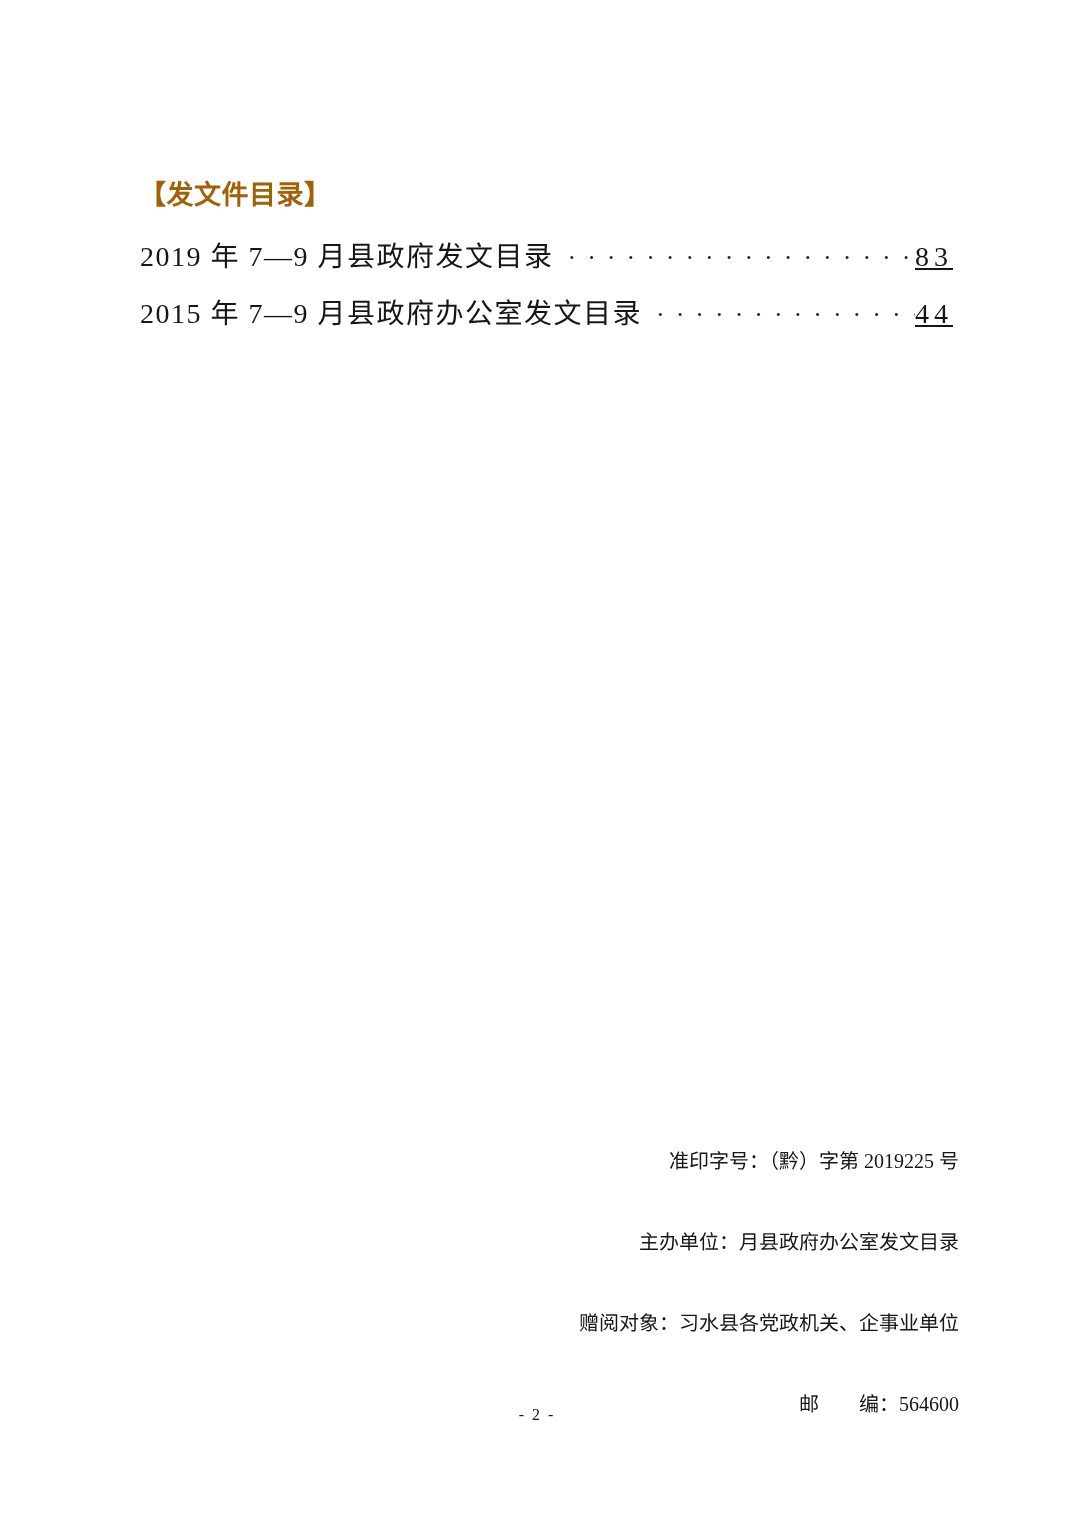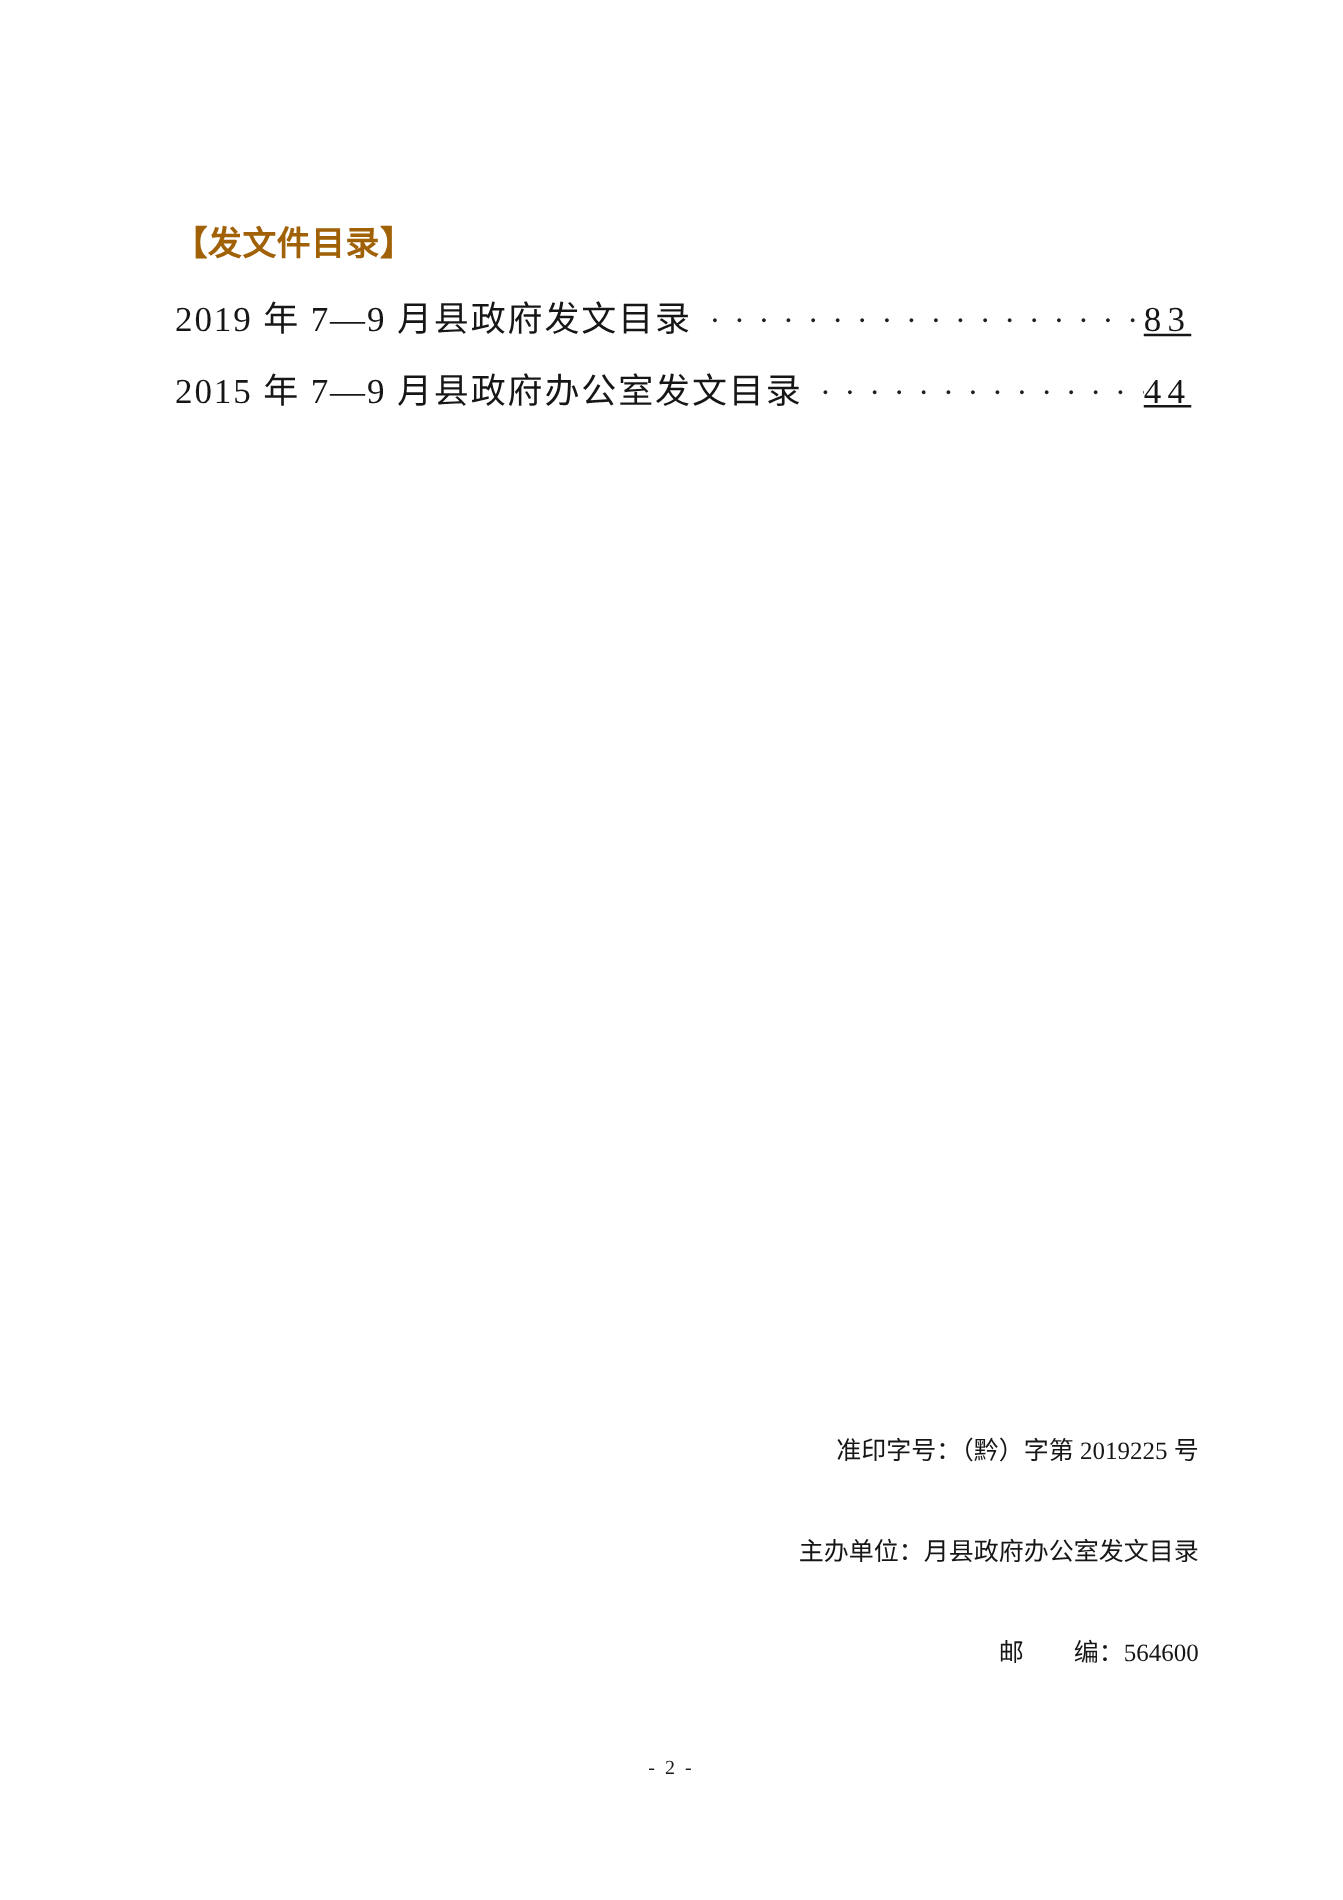--- a/index.html
+++ b/index.html
@@ -117,20 +117,23 @@
   </div>
 
   <div class="colophon">
     <div class="colophon-row">
       <span class="col-label">准印字号：</span><span class="col-value">（黔）字第 2019225 号</span>
     </div>
     <div class="colophon-row">
       <span class="col-label">主办单位：</span><span class="col-value">月县政府办公室发文目录</span>
     </div>
     <div class="colophon-row">
+      <span class="col-label">赠阅对象：</span><span class="col-value">习水县各党政机关、企事业单位</span>
+    </div>
+    <div class="colophon-row">
       <span class="col-label">邮　　编：</span><span class="col-value">564600</span>
     </div>
 
   </div>
 
   <div class="page-number">- 2 -</div>
 
 </div>
 
 </body></html>

